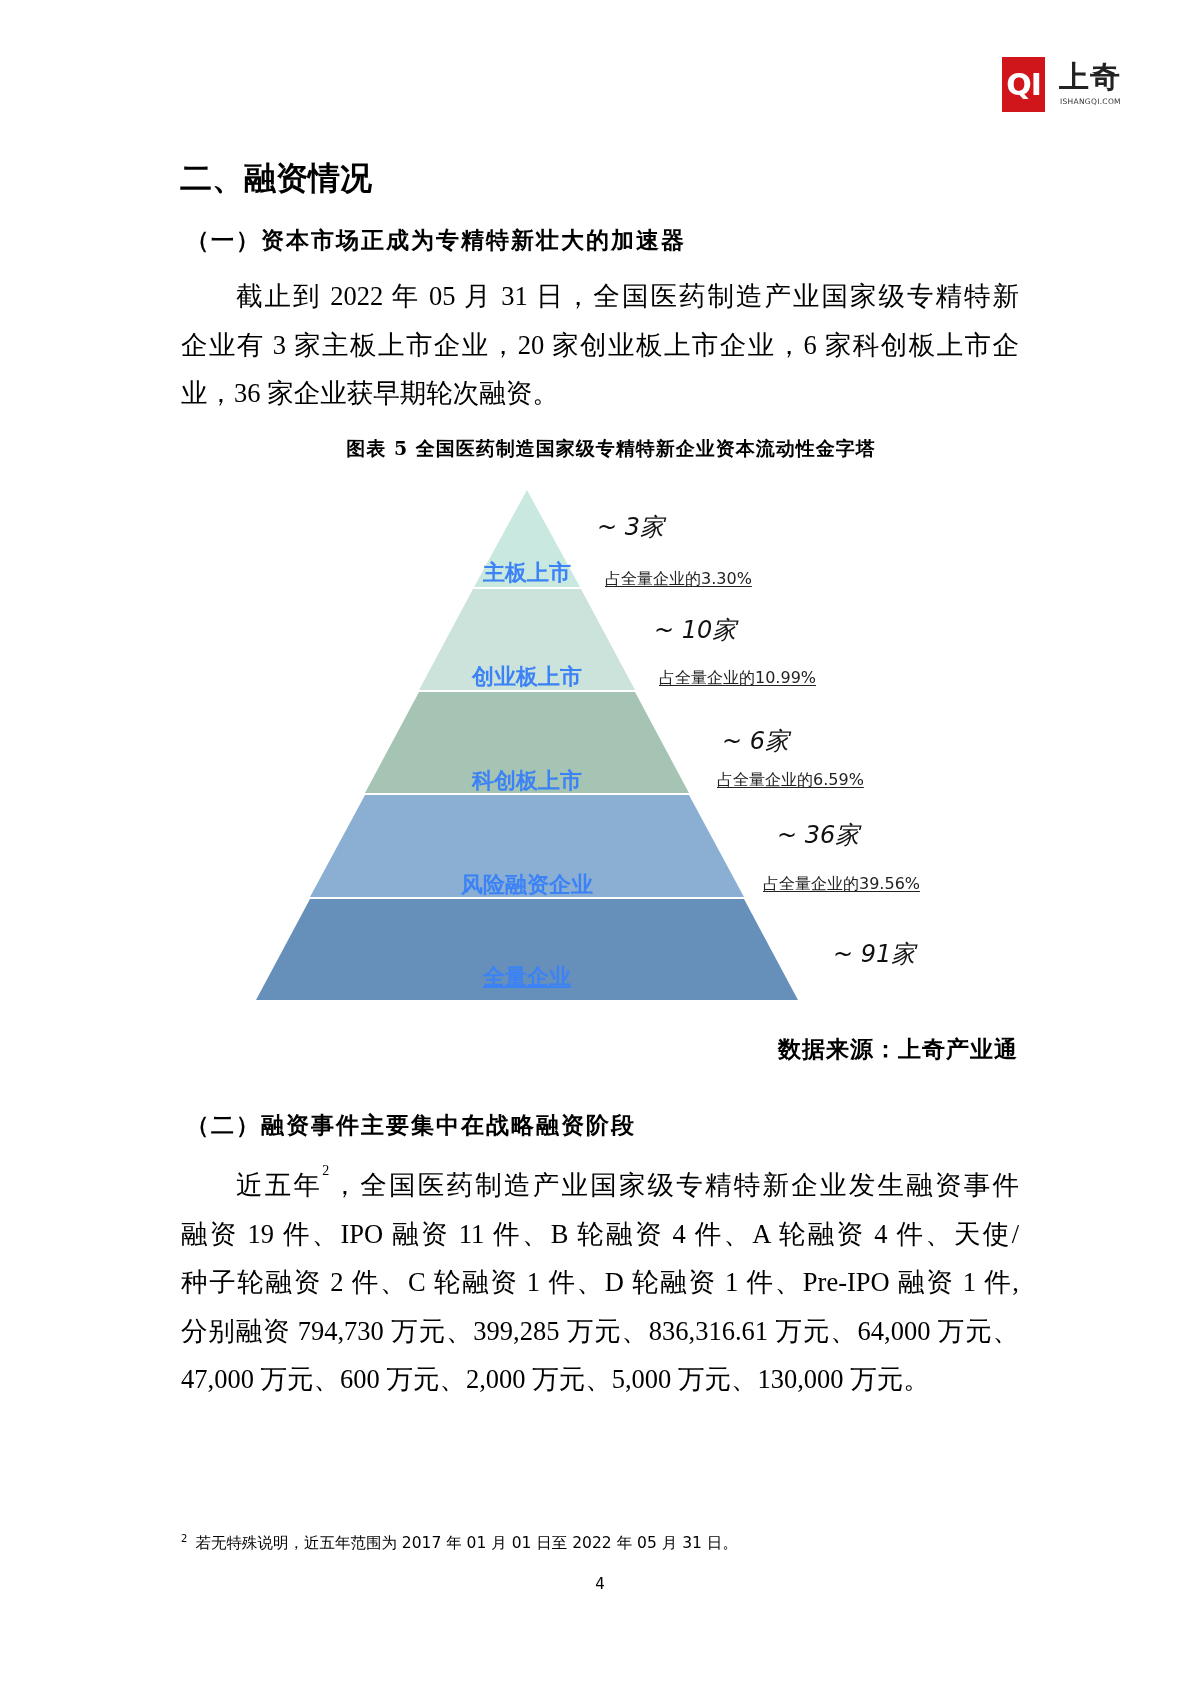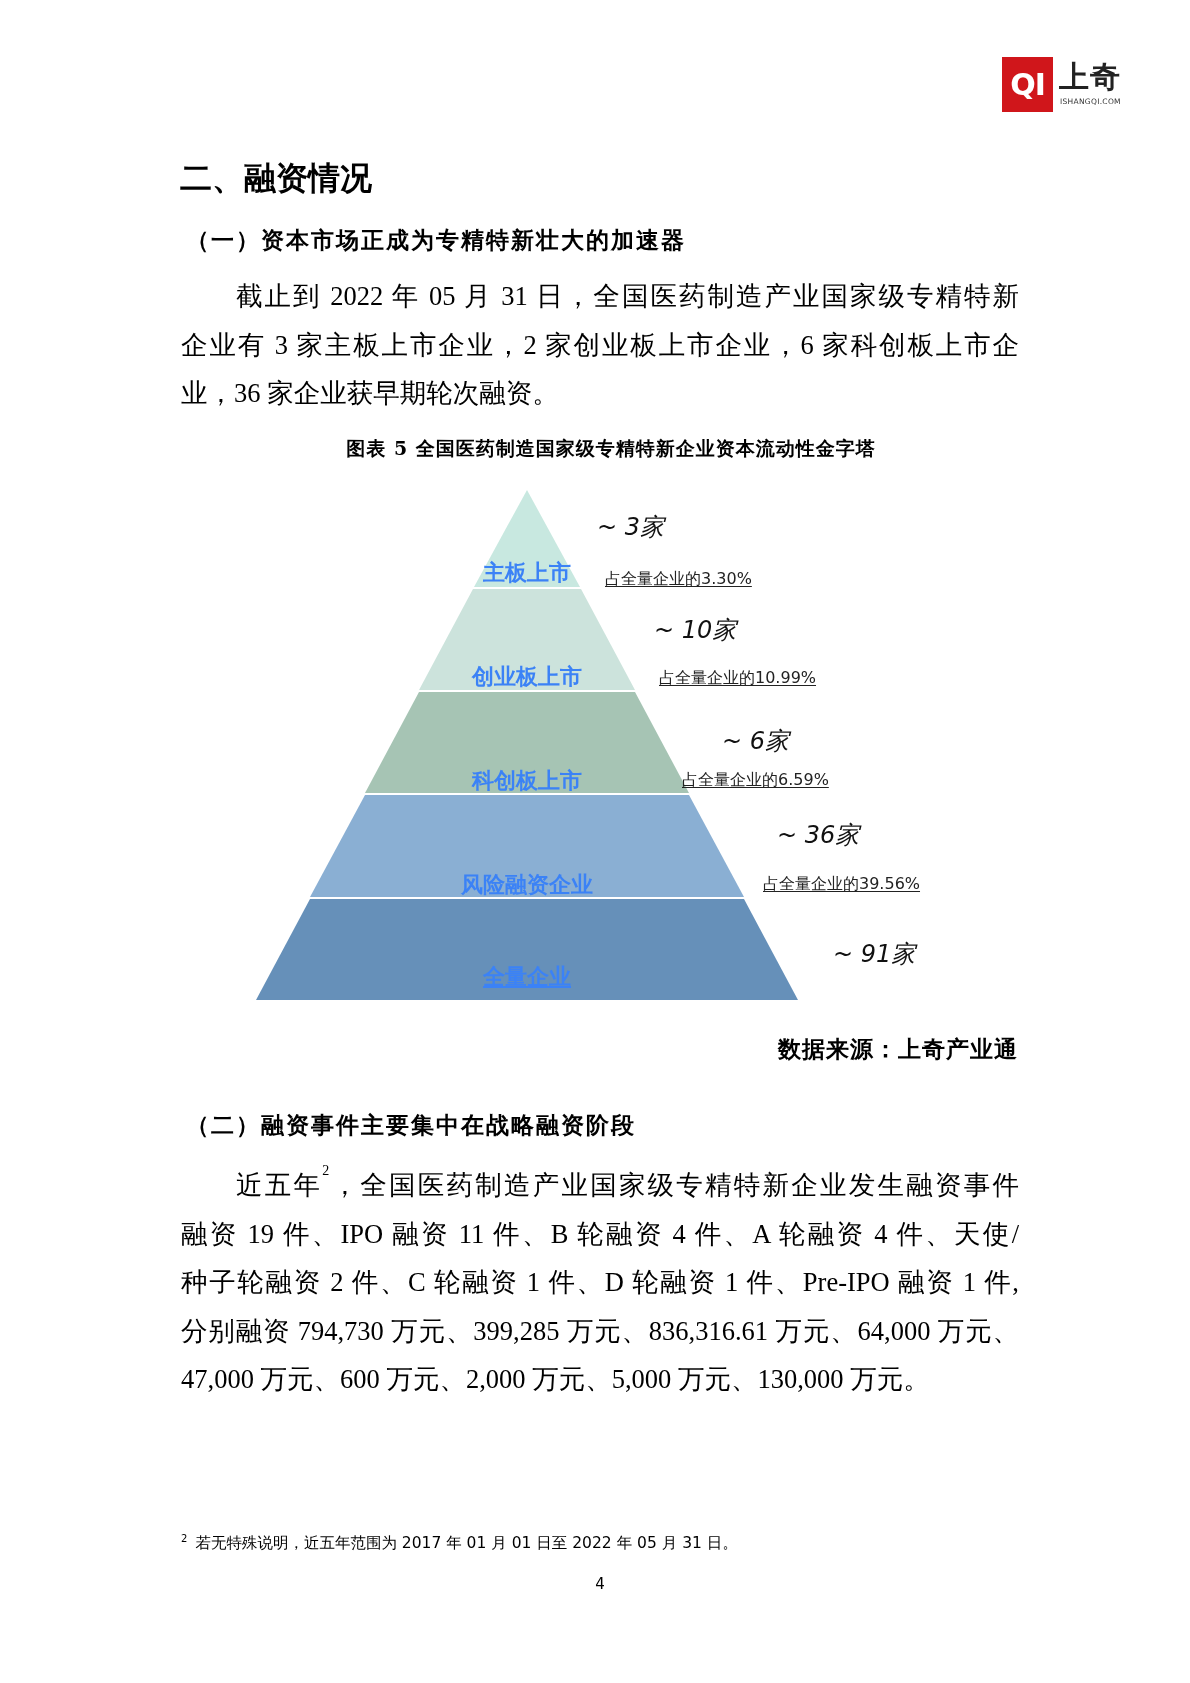--- a/index.html
+++ b/index.html
@@ -1,21 +1,21 @@
 <!DOCTYPE html>
 <html><head>
 <meta charset="utf-8">
 <style>
   html, body { margin:0; padding:0; background:#ffffff; }
   body { width:1190px; height:1683px; position:relative; overflow:hidden;
          font-family:"Liberation Serif","DejaVu Serif",serif; color:#000; }
   .abs { position:absolute; }
   
   .logo { left:1002px; top:57px; width:140px; height:56px; }
-  .logo-mark { position:absolute; left:0; top:0; width:51px; height:55px; background:#d0161b;
+  .logo-mark { position:absolute; left:0; top:0; width:43px; height:55px; background:#d0161b;
                color:#fff; font-family:"DejaVu Sans",sans-serif; font-weight:bold; font-size:30px;
                line-height:55px; text-align:center; letter-spacing:-1px; }
   .logo-cn { position:absolute; left:57px; top:4px; font-family:"DejaVu Sans",sans-serif;
              font-weight:bold; font-size:30px; line-height:32px; color:#222; letter-spacing:1px; }
   .logo-en { position:absolute; left:58px; top:40px; font-family:"DejaVu Sans",sans-serif;
              font-size:7.5px; color:#333; letter-spacing:0.3px; }
   .h1 { left:180px; top:158px; font-family:"DejaVu Sans",sans-serif; font-weight:bold; font-size:32px; line-height:40px; }
   .h2 { left:186px; top:222px; font-family:"DejaVu Serif",serif; font-weight:bold; font-size:23px; line-height:36px; letter-spacing:2px; }
   .para { left:181px; width:838px; font-size:26.5px; line-height:48.5px; text-align:justify; }
   .para .line { display:block; white-space:nowrap; text-align:justify; text-align-last:justify; height:48.5px; }
@@ -41,21 +41,21 @@
   <div class="logo-mark">QI</div>
   <div class="logo-cn">上奇</div>
   <div class="logo-en">ISHANGQI.COM</div>
 </div>
 
 <div class="abs h1">二、融资情况</div>
 <div class="abs h2">（一）资本市场正成为专精特新壮大的加速器</div>
 
 <div class="abs para" style="top:272px;">
   <span class="line indent">截止到 2022 年 05 月 31 日，全国医药制造产业国家级专精特新</span>
-  <span class="line">企业有 3 家主板上市企业，2 家创业板上市企业，6 家科创板上市企</span>
+  <span class="line">企业有 3 家主板上市企业，20 家创业板上市企业，6 家科创板上市企</span>
   <span class="line last">业，36 家企业获早期轮次融资。</span>
 </div>
 
 <div class="abs caption">图表 5  全国医药制造国家级专精特新企业资本流动性金字塔</div>
 
 <div class="abs" style="left:0;top:0;width:1190px;height:1683px;pointer-events:none;">
   <svg width="1190" height="1683" style="position:absolute;left:0;top:0;">
 
     <polygon points="527,490 580,587 474,587" fill="#c8e8e0"></polygon>
     <polygon points="474,589 580,589 581,690 473,690" fill="#cce3dc"></polygon>
@@ -71,21 +71,21 @@
   <div class="tier-label" style="top:871px;">风险融资企业</div>
   <div class="tier-label" style="top:963px;text-decoration:underline;">全量企业</div>
 
   <div class="count" style="left:597px;top:512px;">~ 3家</div>
   <div class="pct" style="left:605px;top:569px;">占全量企业的3.30%</div>
 
   <div class="count" style="left:654px;top:615px;">~ 10家</div>
   <div class="pct" style="left:659px;top:668px;">占全量企业的10.99%</div>
 
   <div class="count" style="left:722px;top:726px;">~ 6家</div>
-  <div class="pct" style="left:682px;top:770px;">占全量企业的6.59%</div>
+  <div class="pct" style="left:717px;top:770px;">占全量企业的6.59%</div>
 
   <div class="count" style="left:777px;top:820px;">~ 36家</div>
   <div class="pct" style="left:763px;top:874px;">占全量企业的39.56%</div>
 
   <div class="count" style="left:833px;top:939px;">~ 91家</div>
 </div>
 
 <div class="abs source">数据来源：上奇产业通</div>
 
 <div class="abs h2" style="top:1107px;">（二）融资事件主要集中在战略融资阶段</div>

